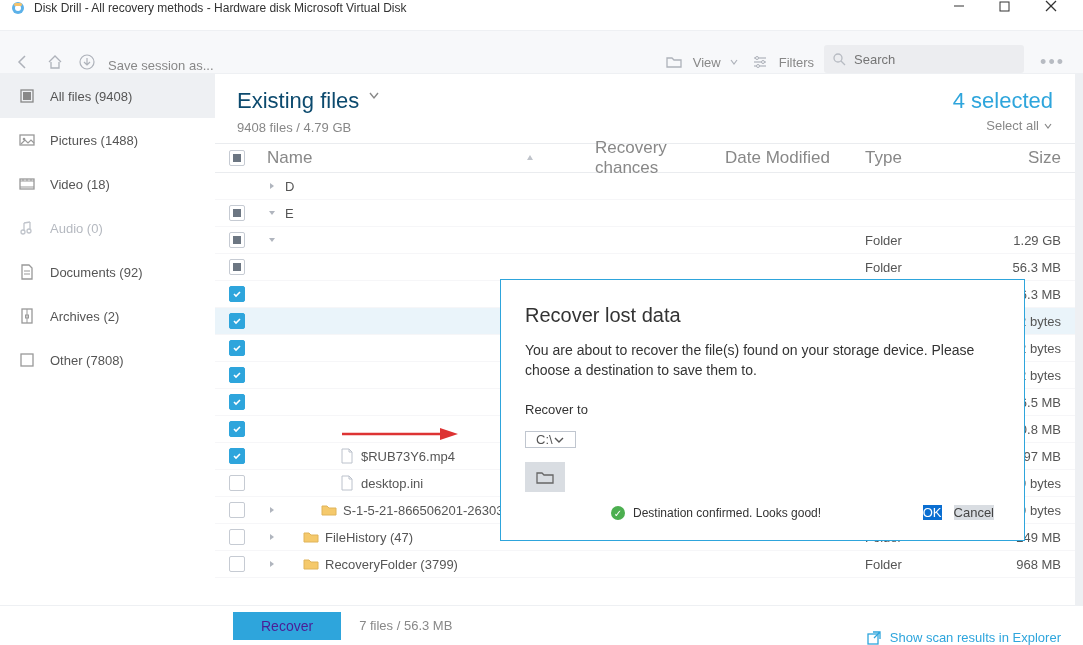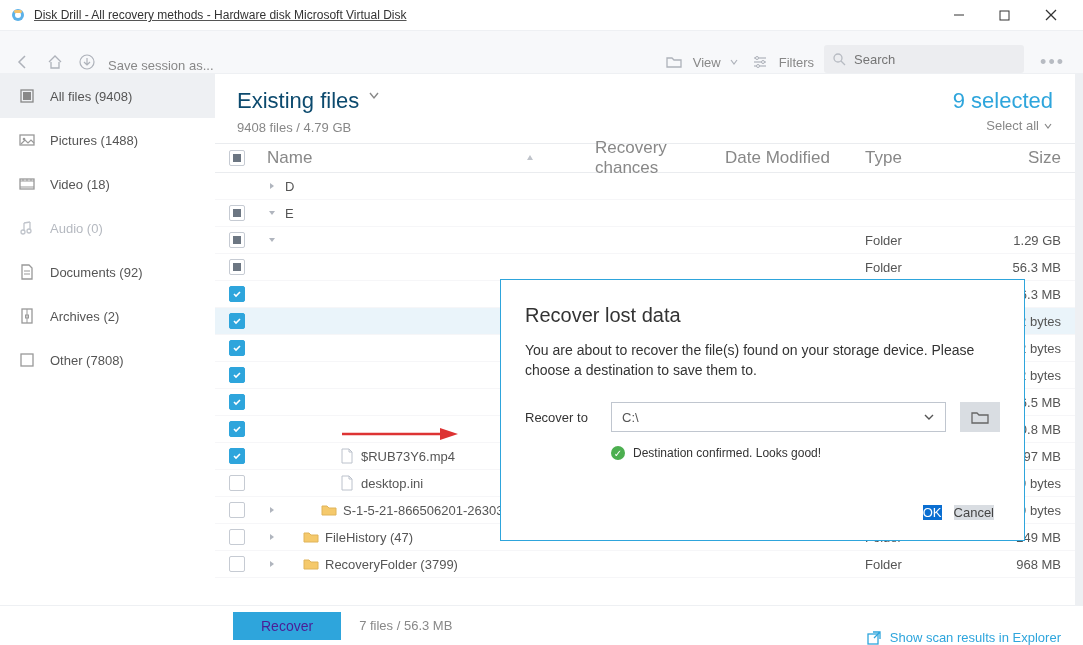--- a/index.html
+++ b/index.html
@@ -10,24 +10,23 @@
     color: #555;
     background: #fff;
     width: 1083px;
     height: 645px;
     overflow: hidden;
     position: relative;
   }
   .titlebar {
     height: 30px;
     display: flex;
-    align-items: center;
+    align-items: flex-start;
     padding: 0 10px;
     justify-content: space-between;
-    text-decoration: underline;
   }
   .titlebar-left { display: flex; align-items: center; gap: 8px; }
   .titlebar-logo {
     width: 16px; height: 16px;
   }
   .title-text { font-size: 12px; color: #333; }
   .win-controls { display: flex; gap: 18px; align-items: center; color: #333; }
   .win-btn { width: 28px; text-align: center; cursor: pointer; font-size: 14px; }
   .toolbar {
     height: 44px;
@@ -116,21 +115,21 @@
     position: absolute;
     left: 285px; top: 205px;
     width: 525px; height: 262px;
     background: #fff;
     border: 1px solid #2ea5dc;
     z-index: 10;
     padding: 24px 24px 18px;
   }
   .modal-title { font-size: 20px; color: #333; margin-bottom: 14px; }
   .modal-text { font-size: 14px; color: #333; line-height: 1.4; }
-  .recover-to-row { display: flex; align-items: center; gap: 14px; margin-top: 22px; }
+  .recover-to-row { display: flex; align-items: flex-start; gap: 14px; margin-top: 22px; flex-direction: column; }
   .recover-to-label { width: 72px; color: #333; }
   .recover-to-select {
     flex: 1; height: 30px; border: 1px solid #c0c6cf;
     display: flex; align-items: center; justify-content: space-between; padding: 0 10px;
   }
   .browse-btn {
     width: 40px; height: 30px; background: #d9dde2;
     display: flex; align-items: center; justify-content: center;
   }
   .dest-confirm { display: flex; align-items: center; gap: 8px; margin-top: 14px; margin-left: 86px; color: #333; font-size: 12px; }
@@ -317,21 +316,21 @@
           <span>Existing files</span>
           <span>
             <svg width="14" height="14" viewBox="0 0 14 14">
                 <path d="M3 5 L7 10 L11 5" fill="none" stroke="#888" stroke-width="1.4"></path>
               </svg>
           </span>
         </div>
         <div class="main-sub">9408 files / 4.79 GB</div>
       </div>
       <div class="main-header-right">
-        <div class="selected-count">9 selected</div>
+        <div class="selected-count">4 selected</div>
         <div class="select-all">
           <span>Select all</span>
           <span>
             <svg width="10" height="10" viewBox="0 0 10 10">
                 <path d="M2 3 L5 7 L8 3" fill="none" stroke="#888" stroke-width="1.2"></path>
               </svg>
           </span>
         </div>
       </div>
     </div>

